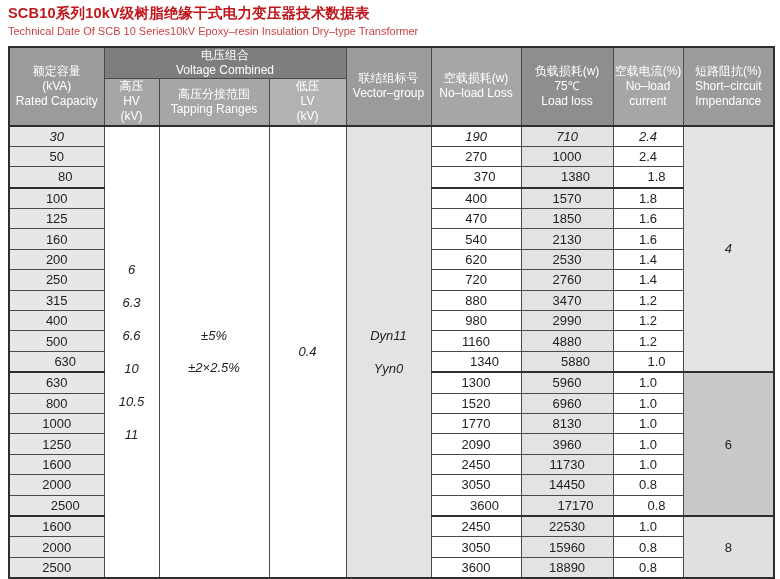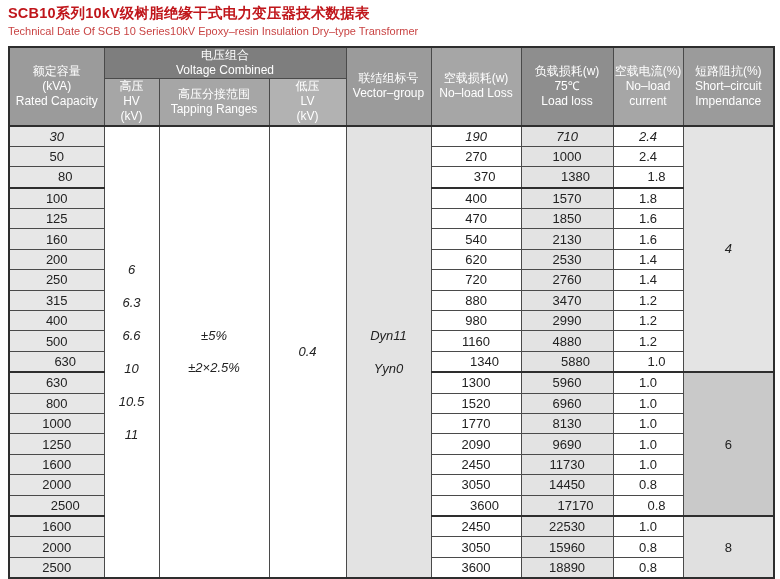--- a/index.html
+++ b/index.html
@@ -241,21 +241,21 @@
         </tr>
         <tr>
           <td class="cap">1000</td>
           <td class="nll">1770</td>
           <td class="ll">8130</td>
           <td class="nlc">1.0</td>
         </tr>
         <tr>
           <td class="cap">1250</td>
           <td class="nll">2090</td>
-          <td class="ll">9690</td>
+          <td class="ll">3960</td>
           <td class="nlc">1.0</td>
         </tr>
         <tr>
           <td class="cap">1600</td>
           <td class="nll">2450</td>
           <td class="ll">11730</td>
           <td class="nlc">1.0</td>
         </tr>
         <tr>
           <td class="cap">2000</td>

